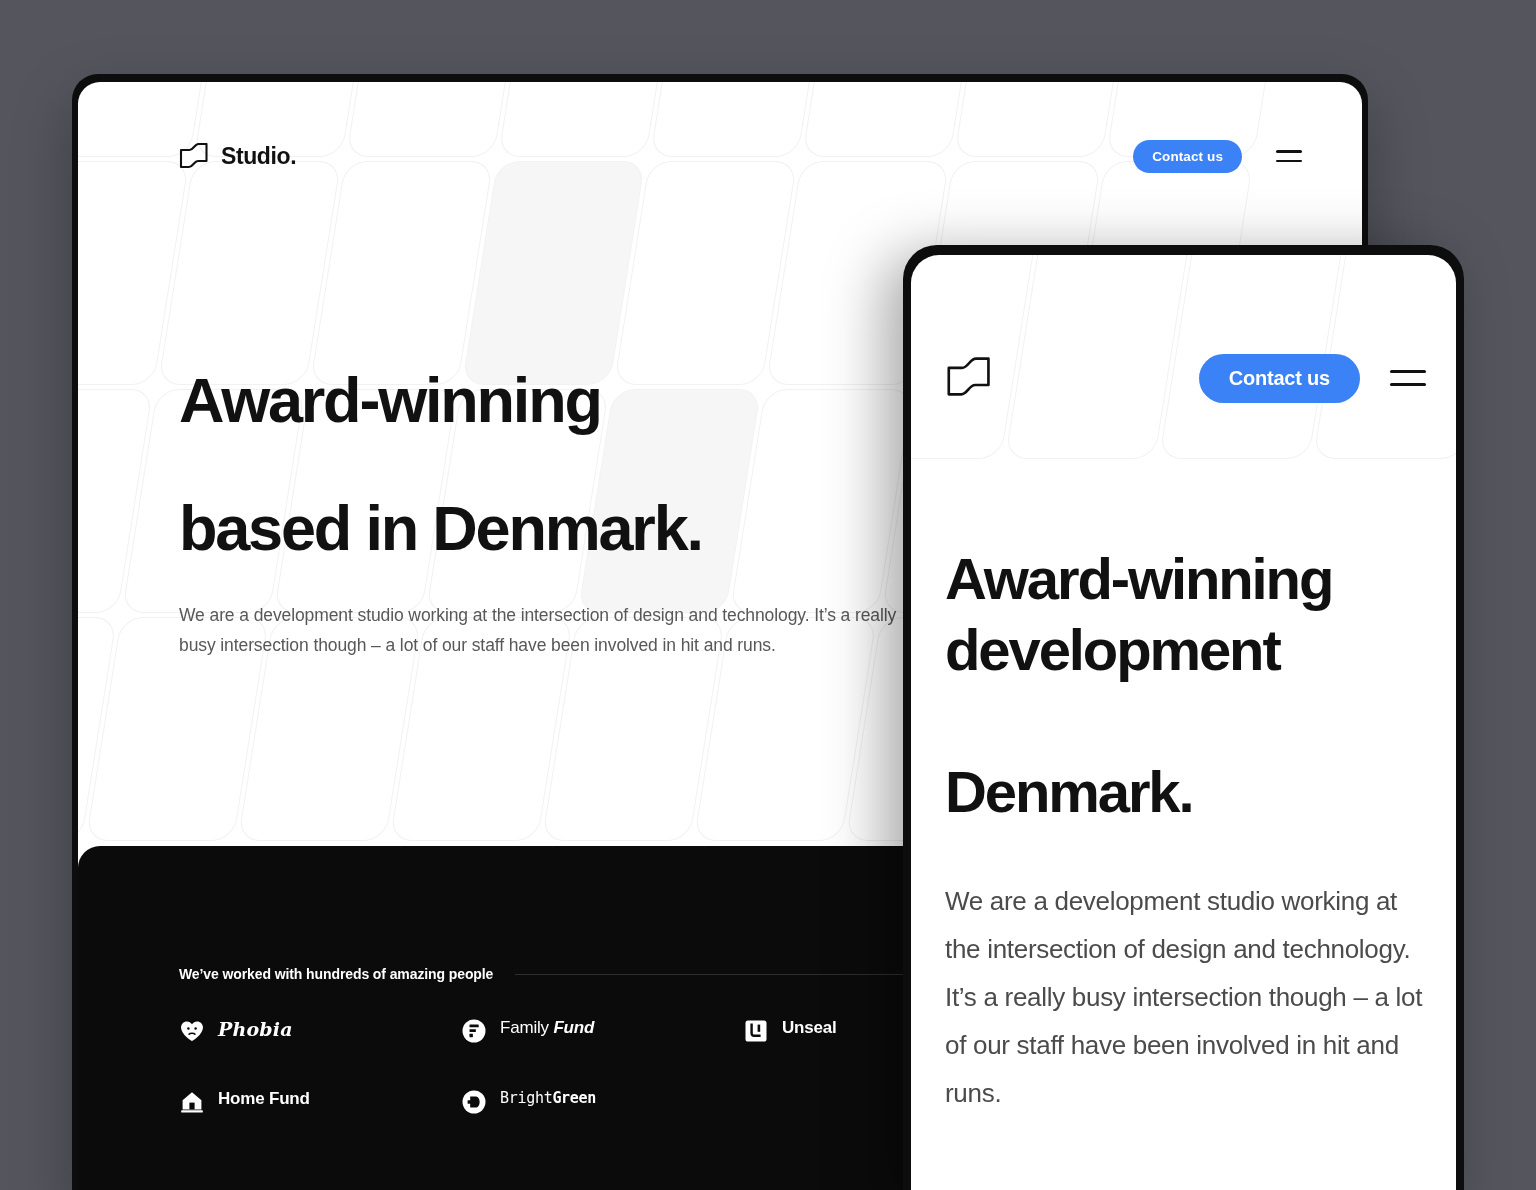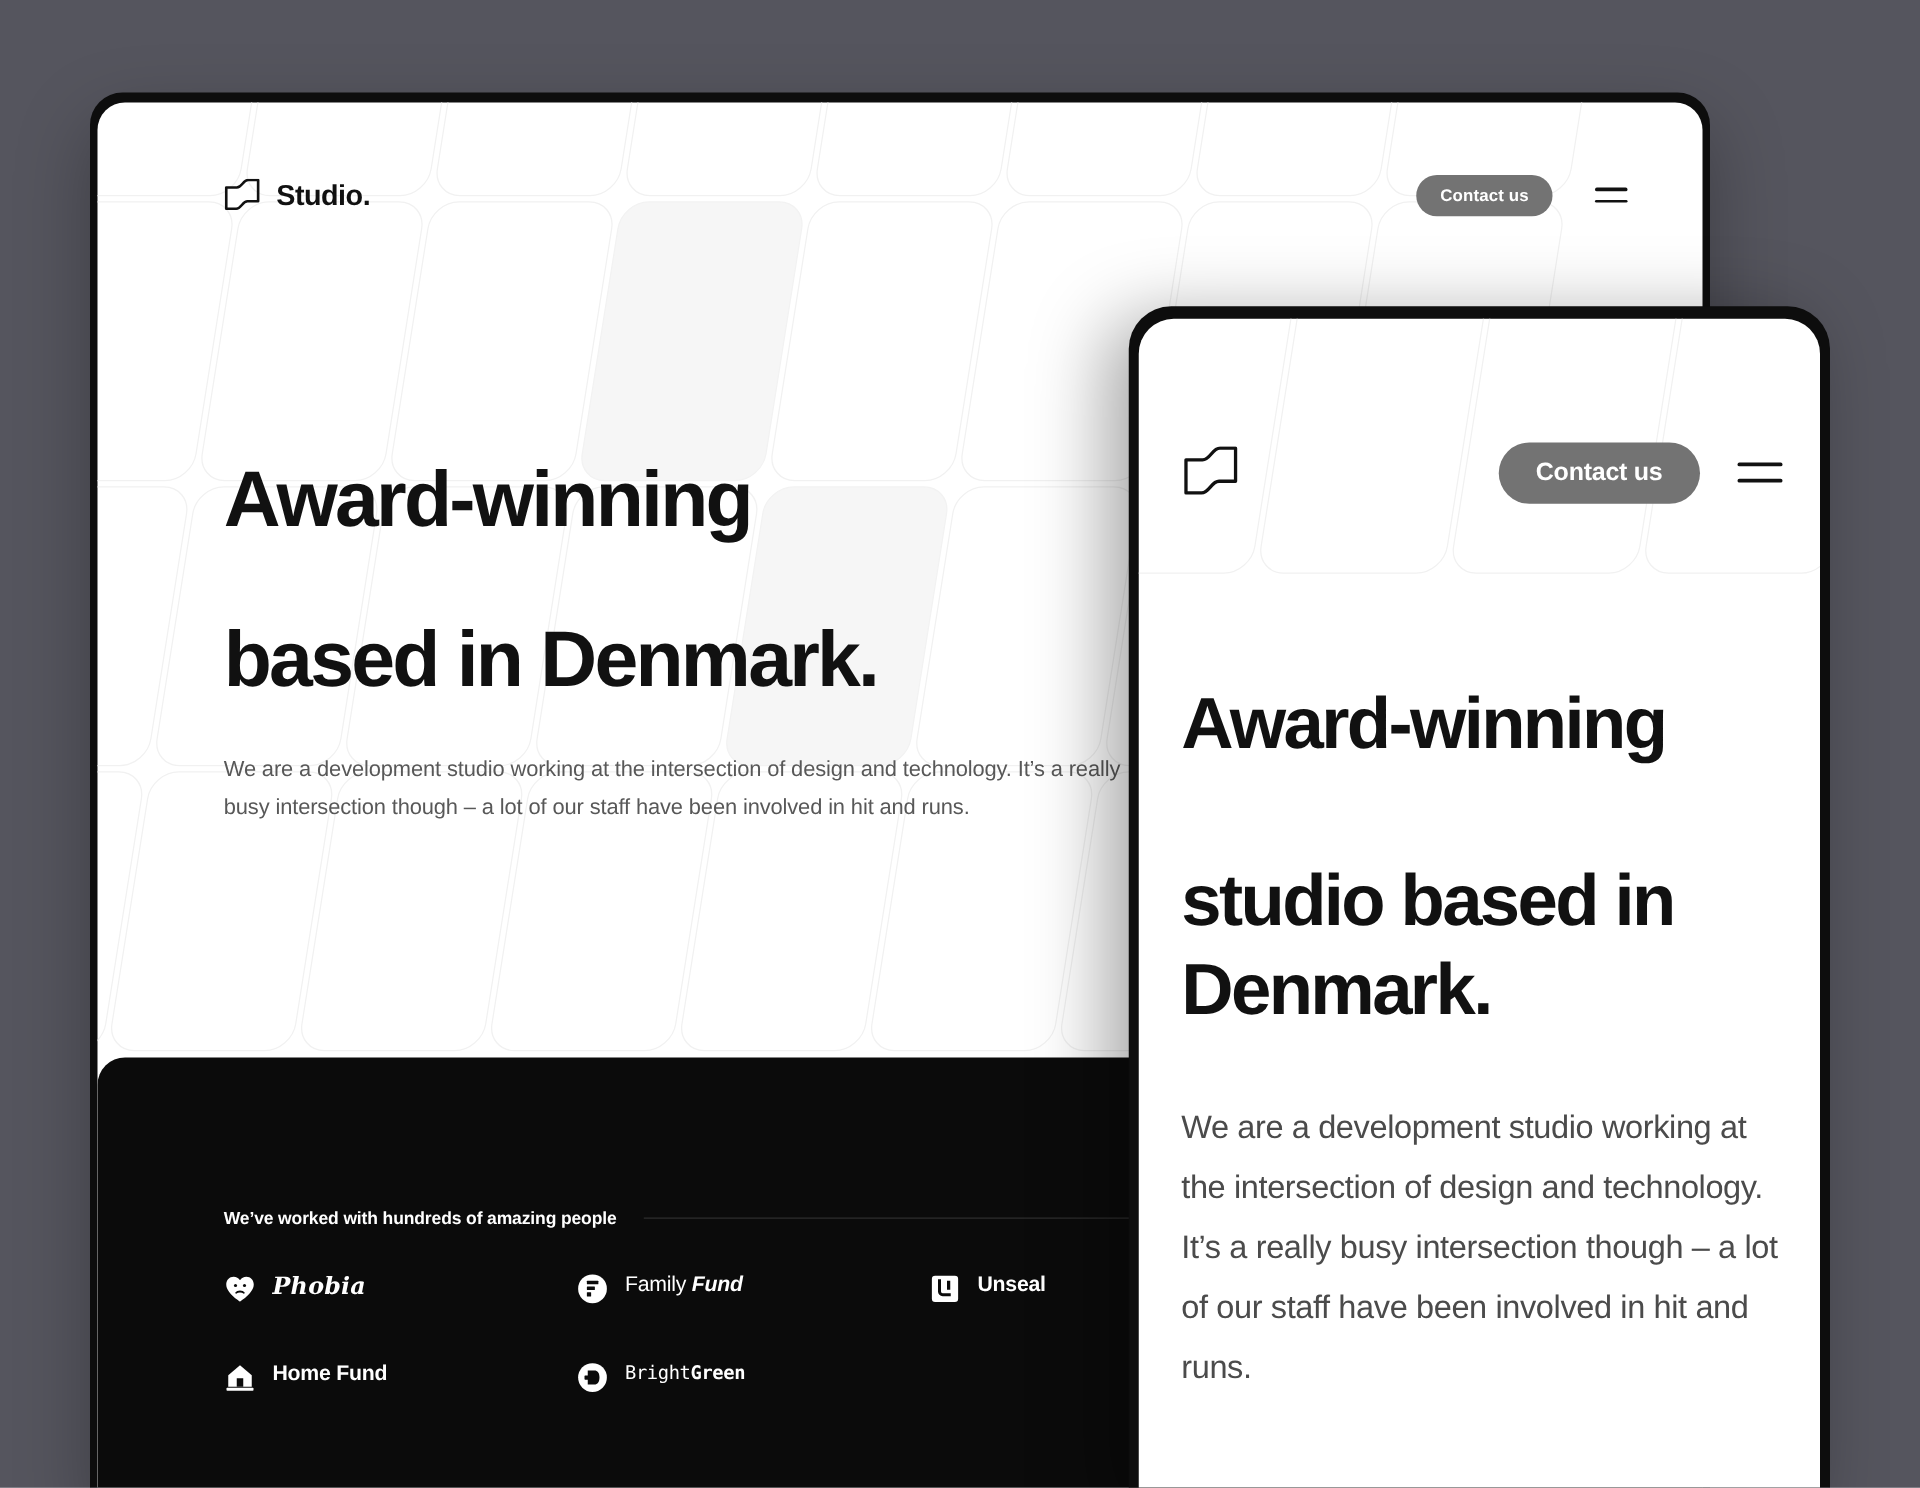--- a/index.html
+++ b/index.html
@@ -57,21 +57,21 @@
     border-radius:22px;
     border:1px solid #f1f1f1;
   }
   .grid-bg .cell.fill { background:#f6f6f6; border-color:#f2f2f2; }
 
   
   .logo-mark { display:block; }
 
   .pill-btn {
     display:inline-flex; align-items:center; justify-content:center;
-    background:#737373; color:#ffffff;
+    background:#3b82f6; color:#ffffff;
     border:none; border-radius:999px;
     font-weight:700; letter-spacing:.1px;
     cursor:pointer;
   }
   .hamburger { display:flex; flex-direction:column; justify-content:center; cursor:pointer; }
   .hamburger span { display:block; background:#111111; border-radius:2px; }
 
   
   #desktop-content { position:absolute; inset:0; }
   .d-header {
@@ -324,22 +324,22 @@
             <div class="hamburger m-burger">
               <span></span>
               <span></span>
             </div>
           </div>
         </div>
 
         <div class="m-hero">
           <h1 class="m-h1">
             <span>Award-winning</span><br>
+            <span>development</span><br>
             <br>
-            <span>studio based in</span><br>
             <span>Denmark.</span>
           </h1>
           <p class="m-sub">We are a development studio working at the intersection of design and technology. It’s a really busy intersection though – a lot of our staff have been involved in hit and runs.</p>
         </div>
       </div>
     </div>
   </div>
 
 </div>
 

